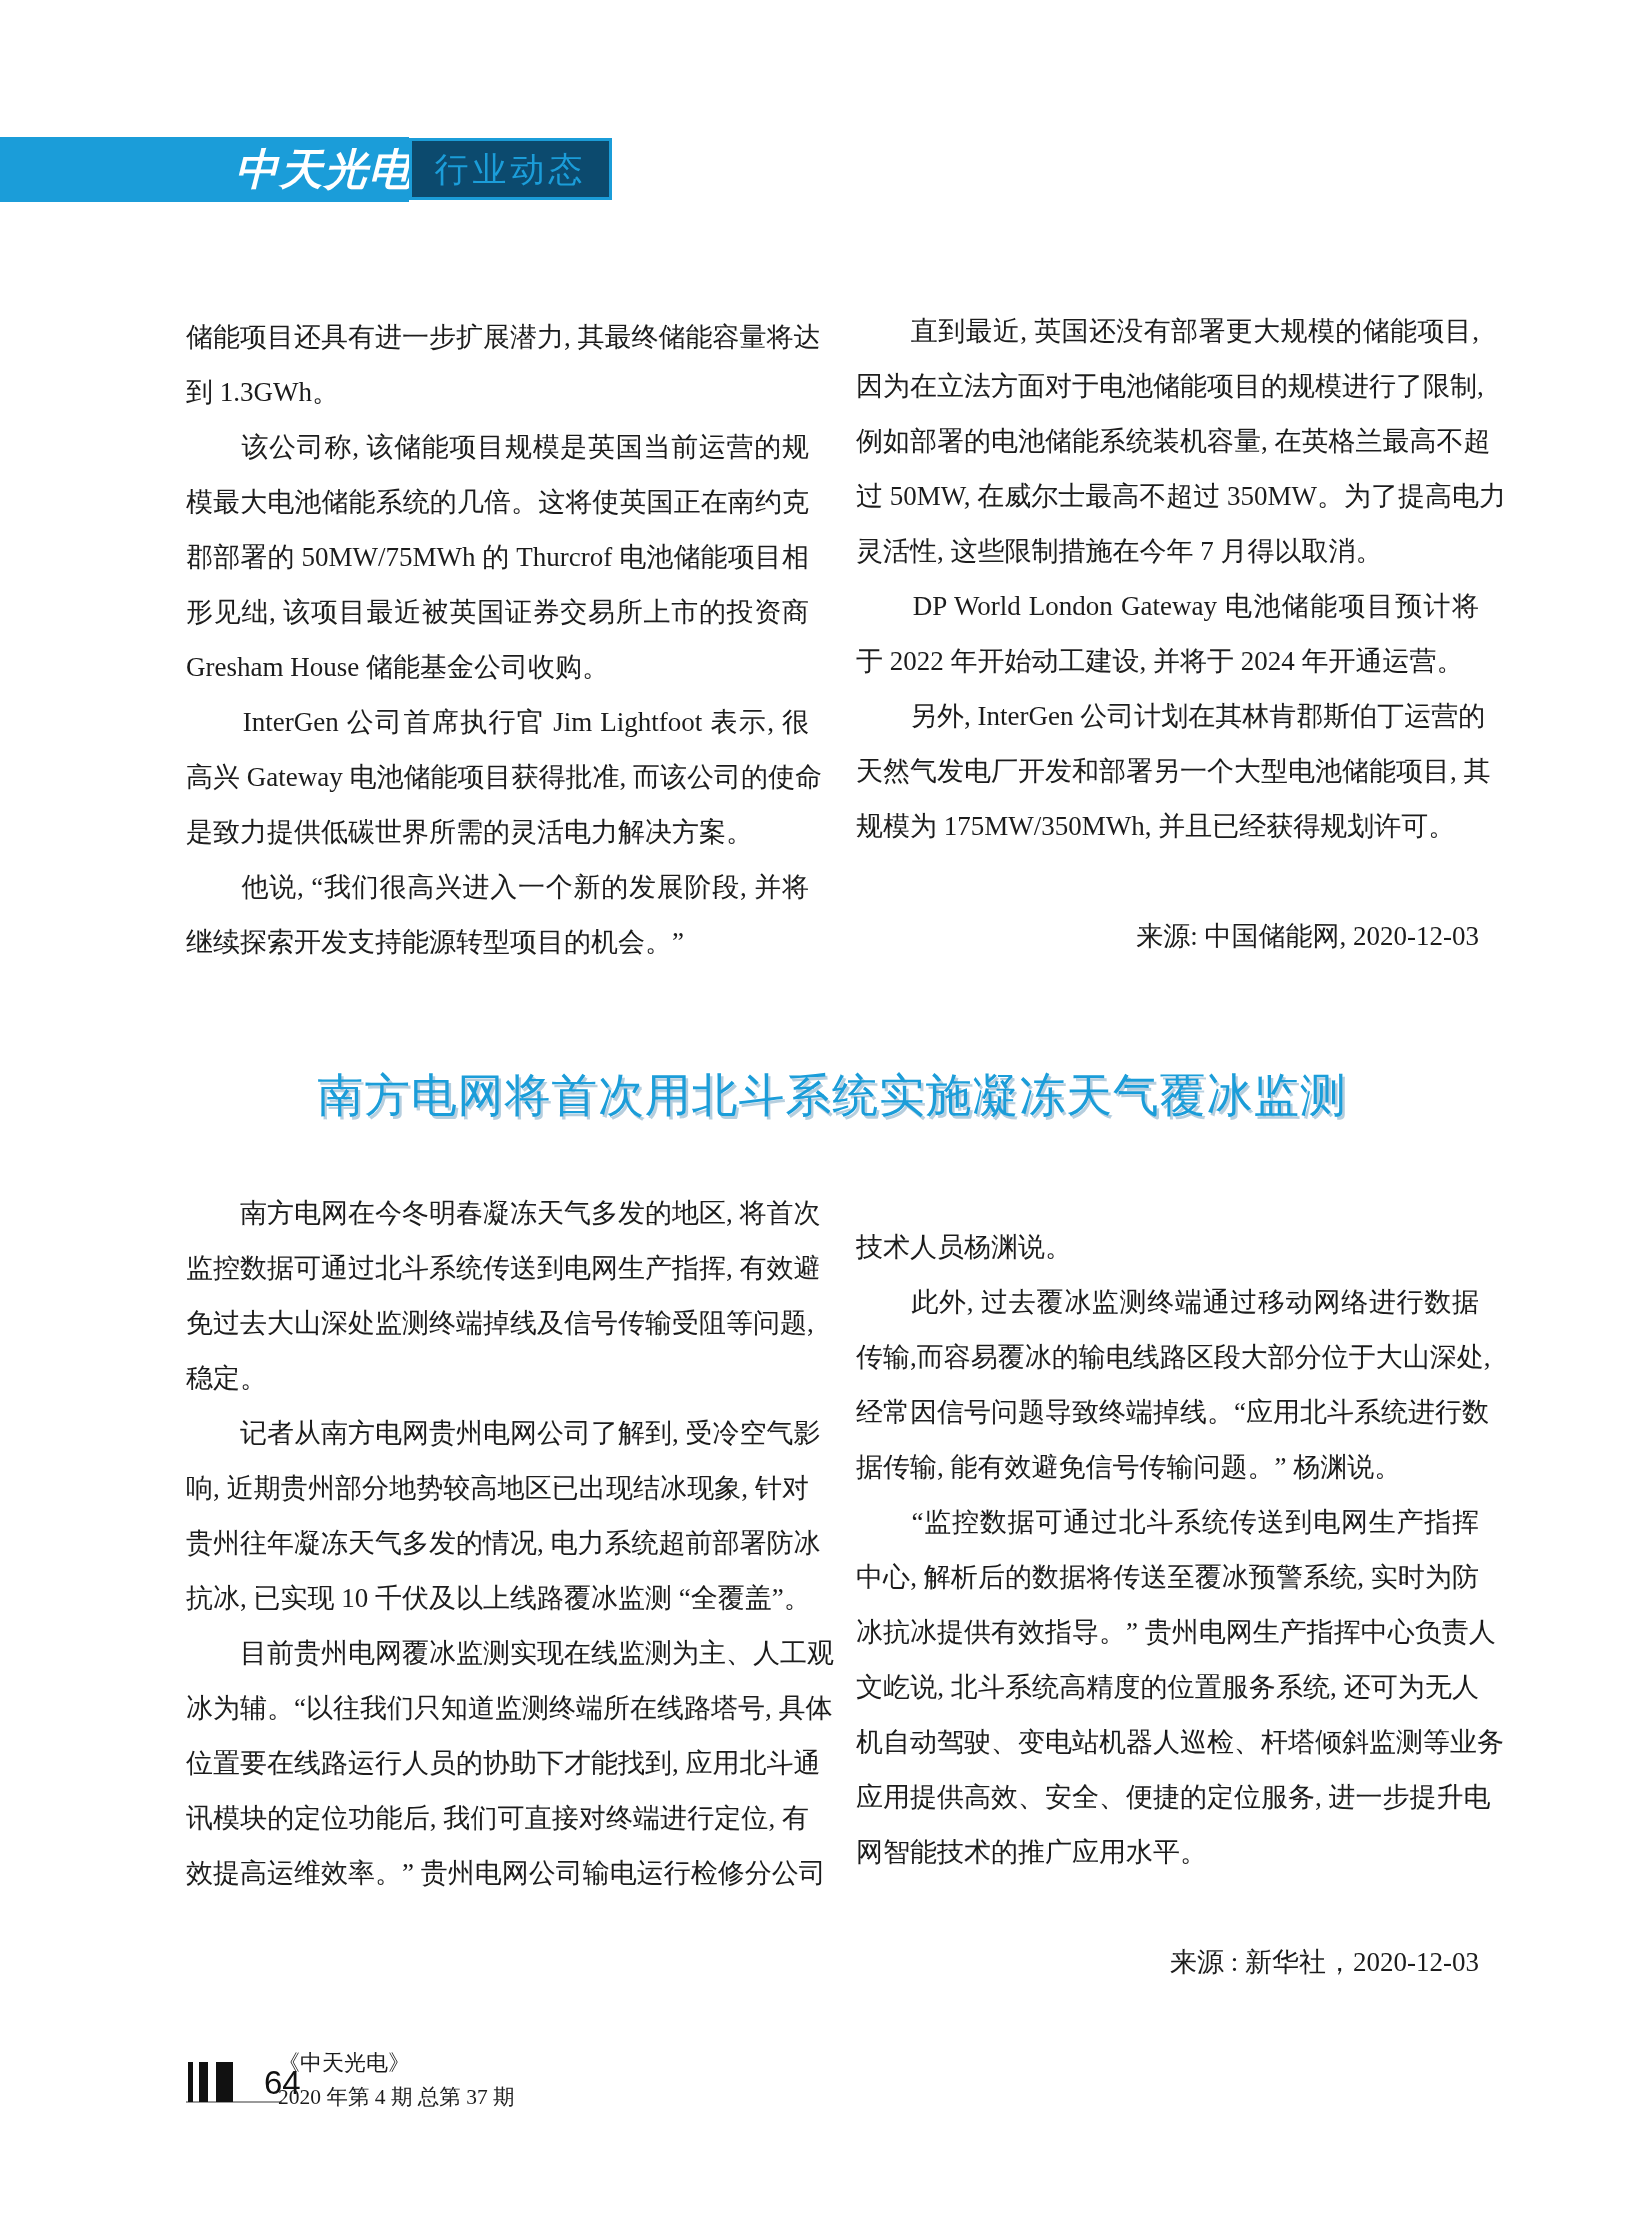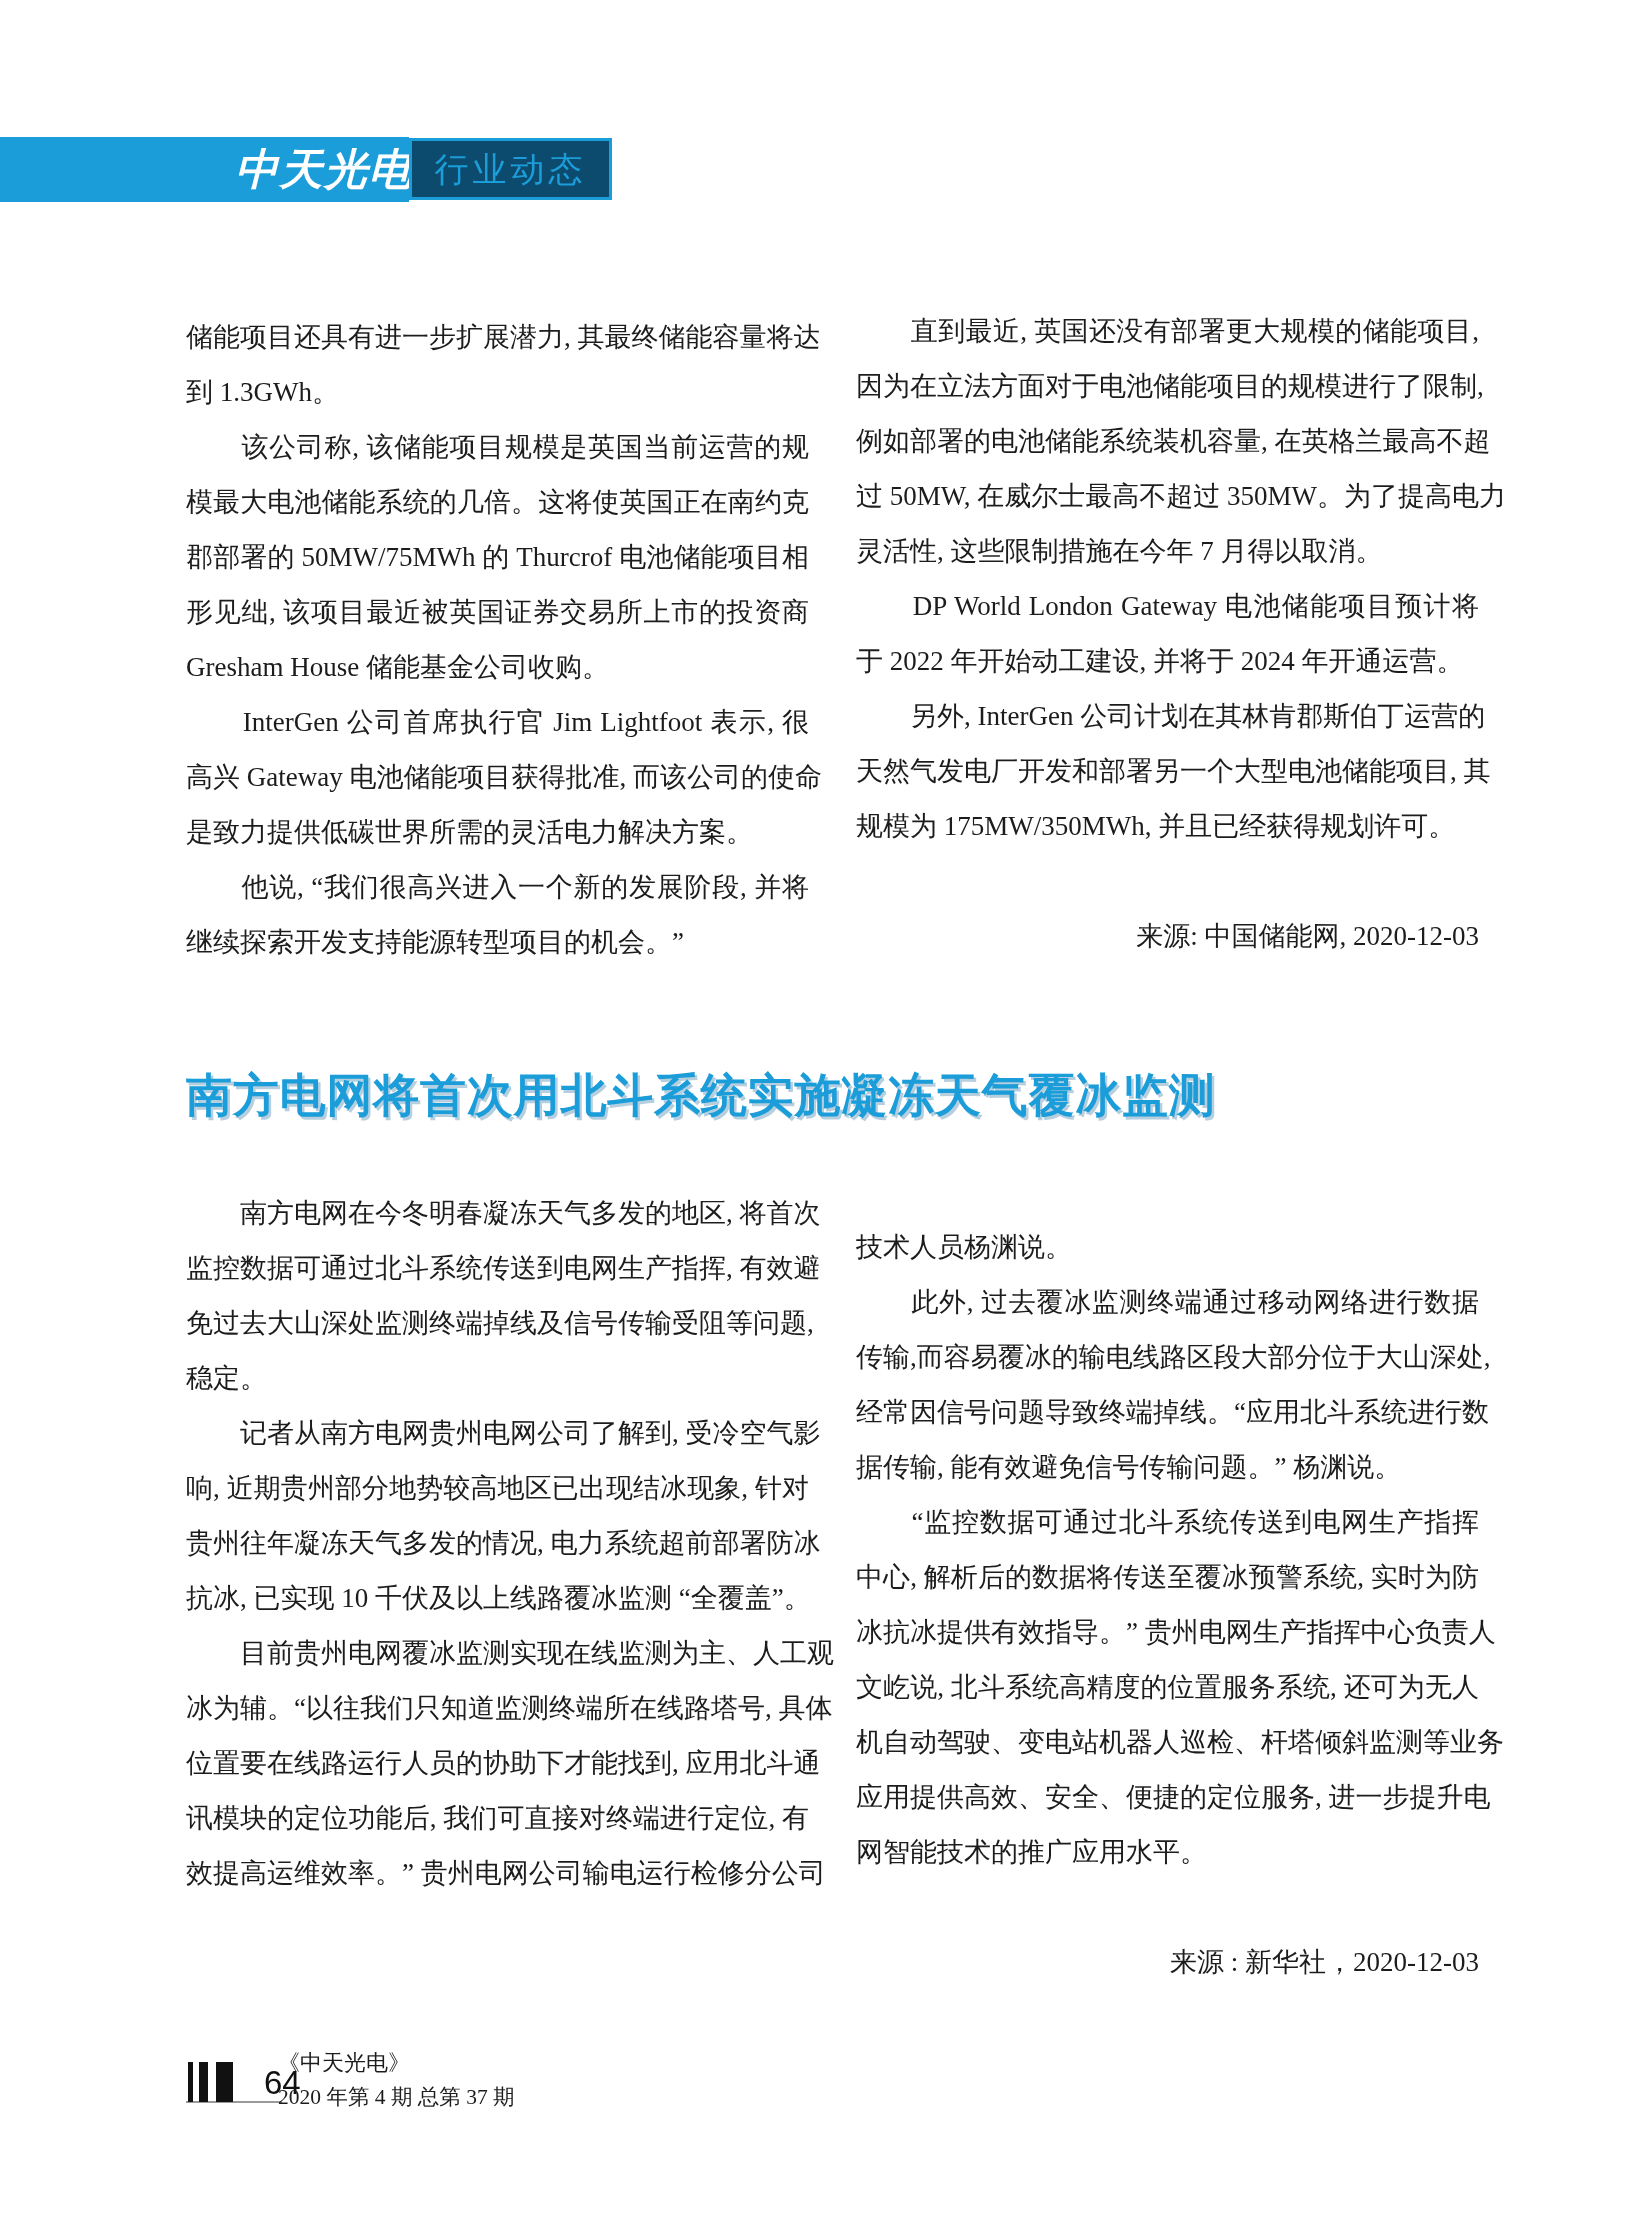--- a/index.html
+++ b/index.html
@@ -40,22 +40,22 @@
   .tline.tright{ text-align-last:right; }
 
   #a1-left  { left:186px;  top:310px;  }
   #a1-right { left:856px; top:304px;  }
   #a2-left  { left:186px;  top:1186px; }
   #a2-right { left:856px; top:1220px; }
 
   
   .article-title {
     position:absolute; left:186px; top:1069px; width:1292px; height:53px;
-    line-height:53px; text-align:left;
-    font-size:46px; font-weight:bold; color:#1b9dd9; letter-spacing:0.8px;
+    line-height:53px; text-align:center;
+    font-size:46px; font-weight:normal; color:#1b9dd9; letter-spacing:0.8px;
     text-shadow:2.4px 3.2px 0 rgba(13,94,145,0.30);
     white-space:nowrap;
   }
 
   
   .footer-rule {
     position:absolute; left:186px; top:2101px; width:96px; height:1.6px;
     background:#9a9a9a;
   }
   .footer-bars { position:absolute; left:188px; top:2062px; height:40px; }

